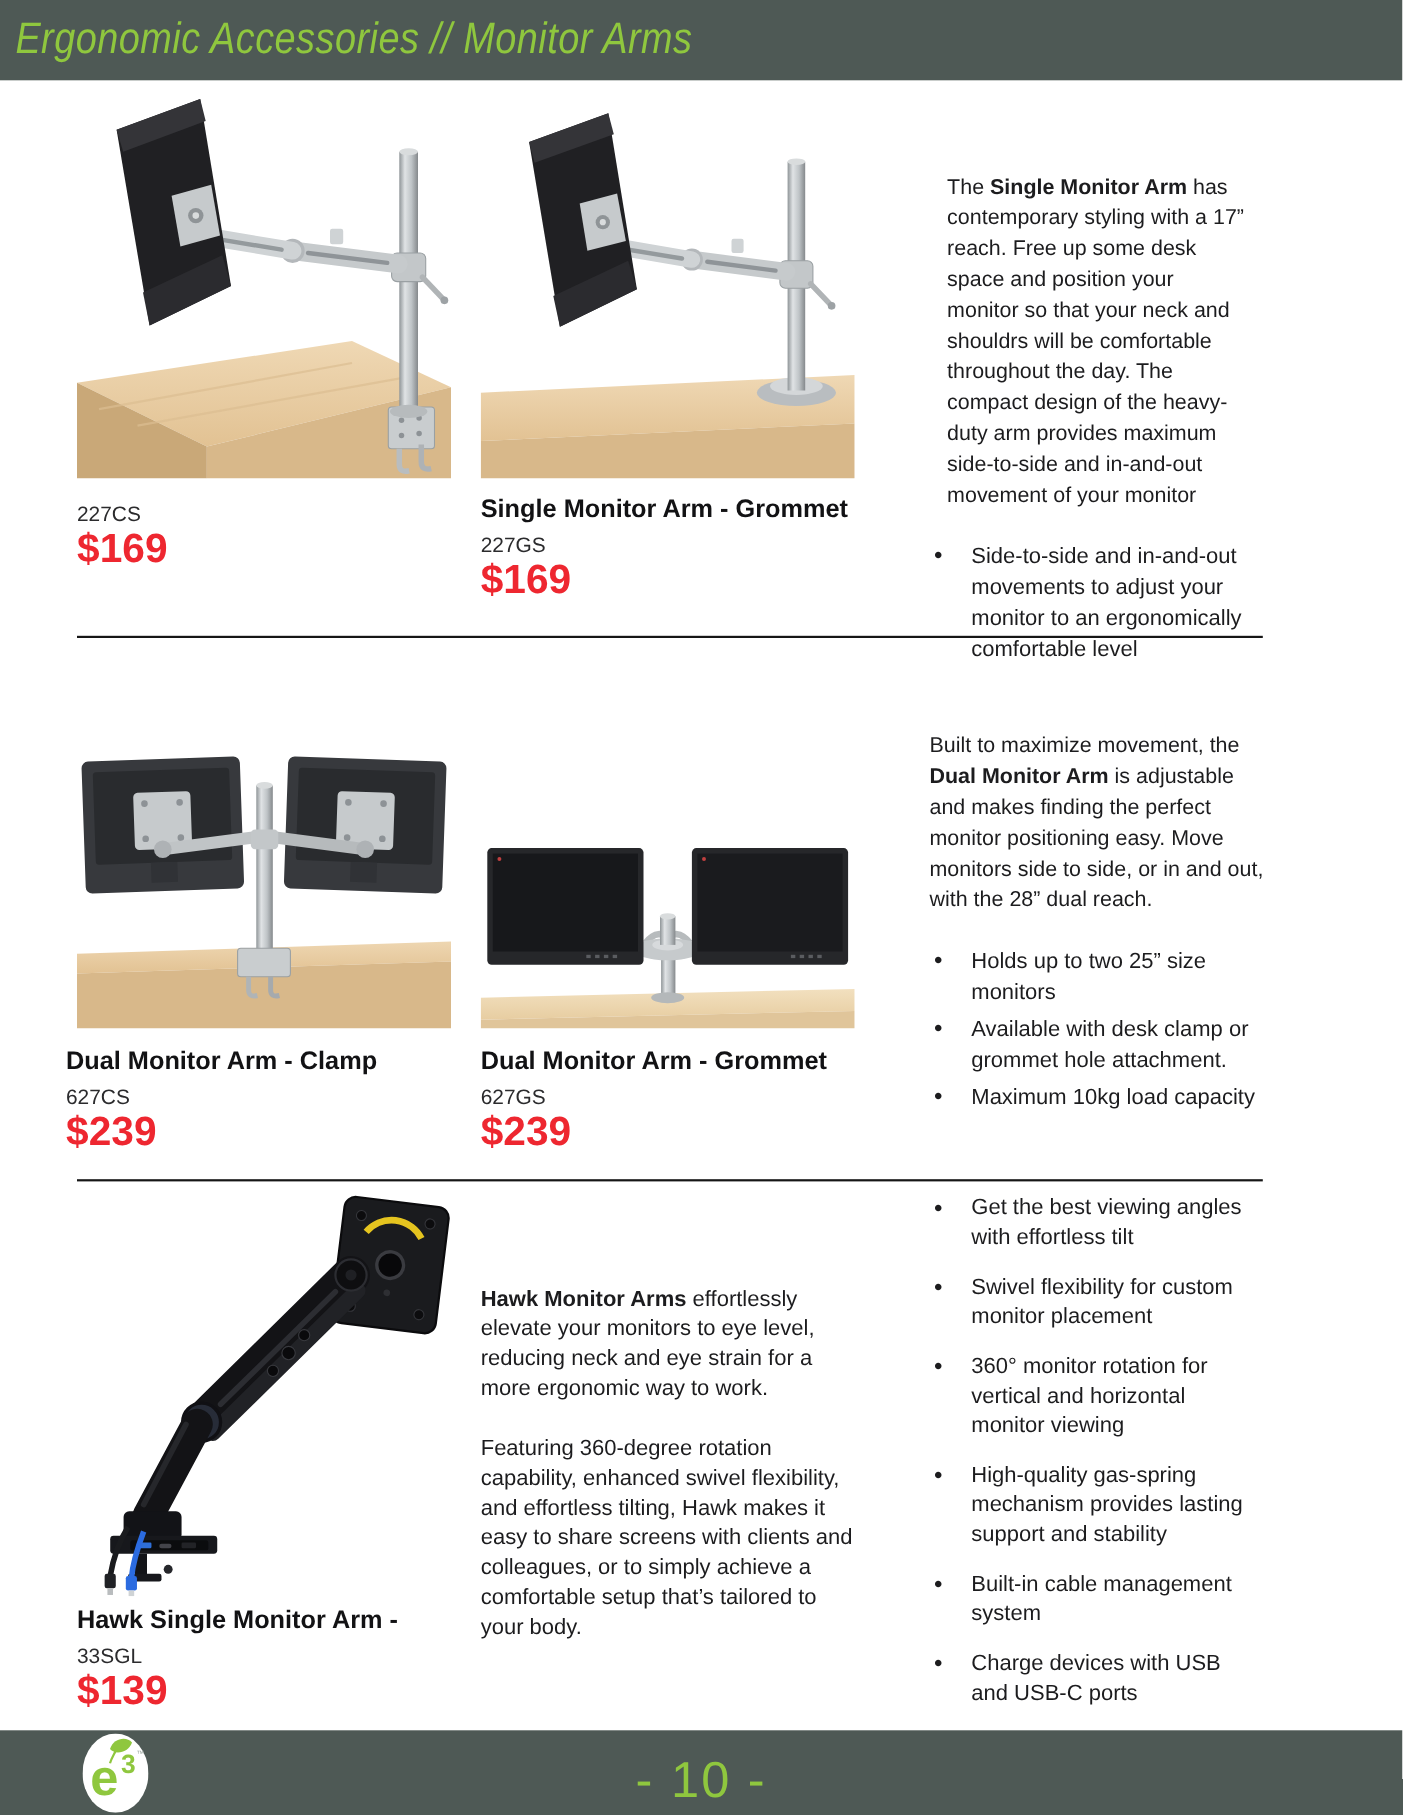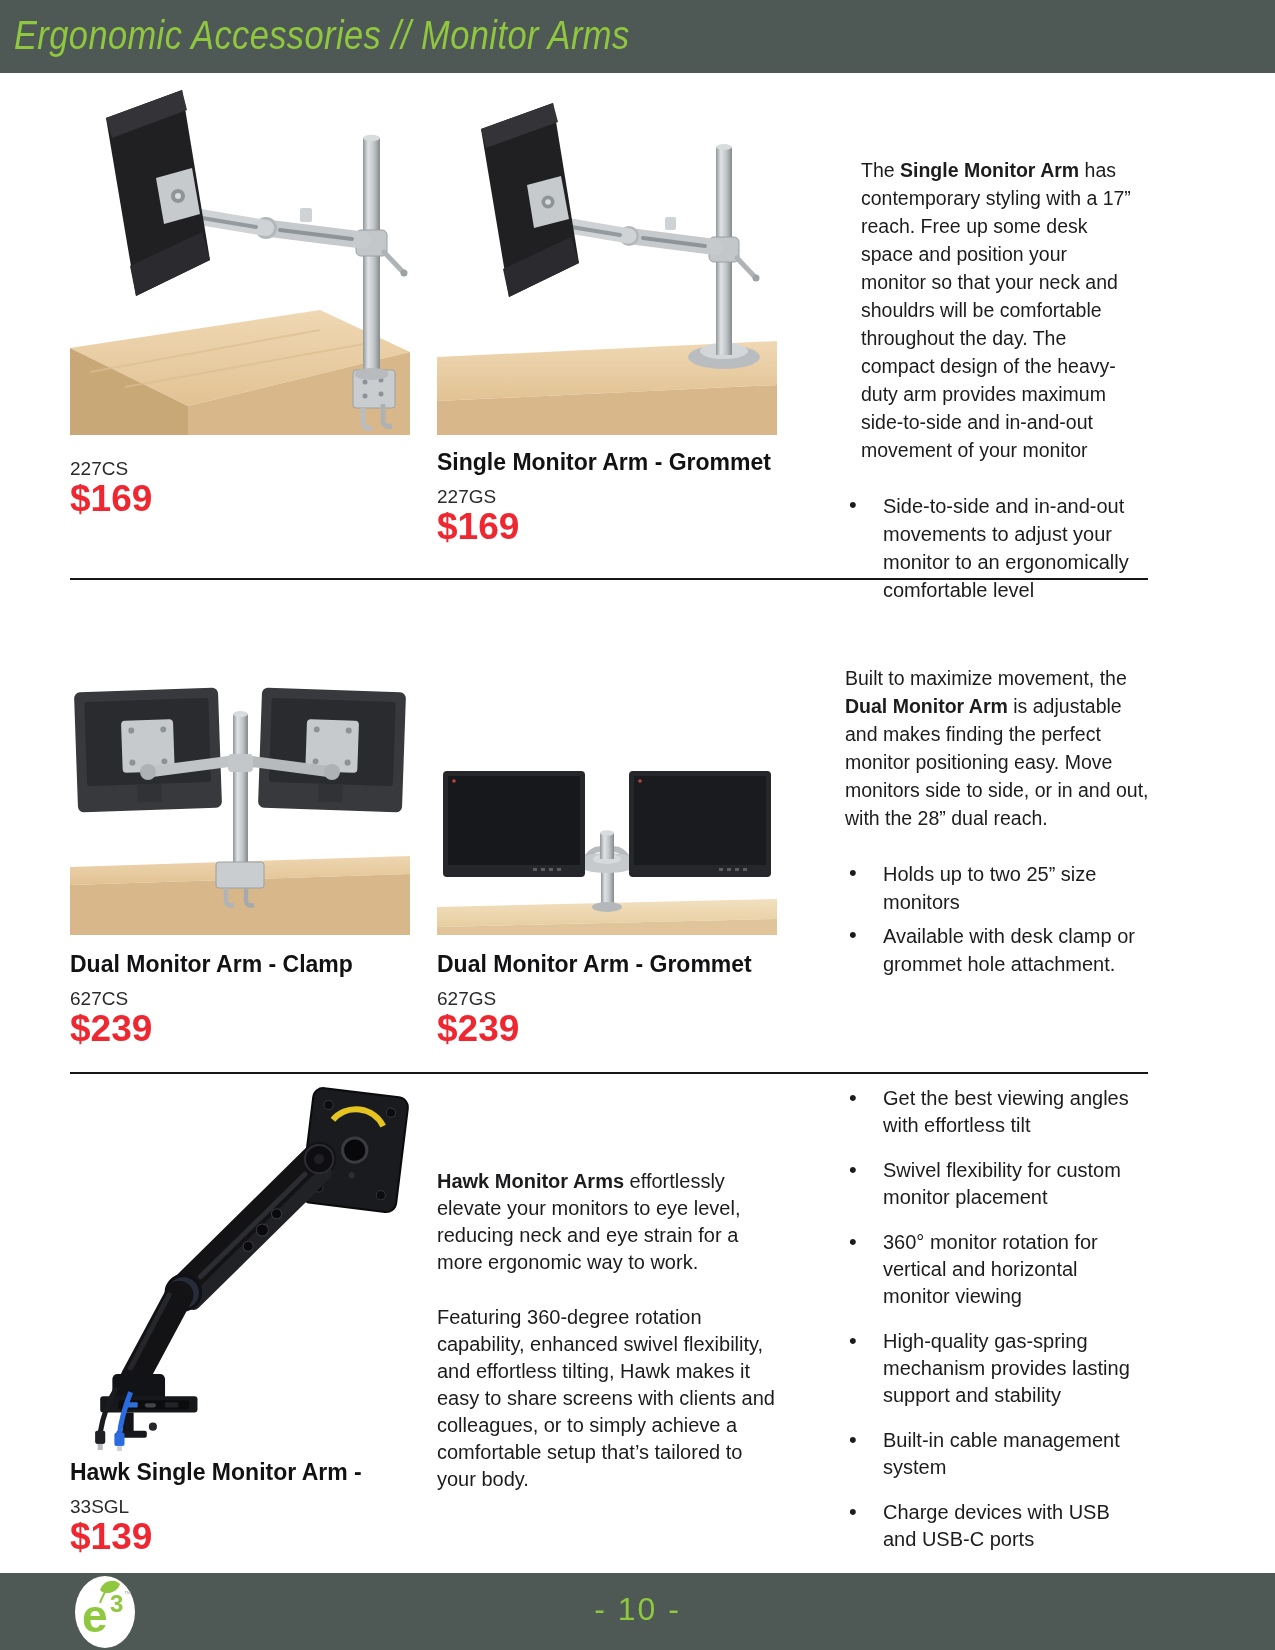--- a/index.html
+++ b/index.html
@@ -19,21 +19,21 @@
     font-size:40px; font-style:italic; font-weight:500; letter-spacing:0.5px;
     color:var(--accent-green,#8fc73e);
     transform:scaleX(0.86); transform-origin:left center; white-space:nowrap;
   }
   .botbar {
     position:absolute; left:0; top:1573px; width:1275px; height:77px;
     background:var(--bar-color,#4e5955);
   }
   .pagenum {
     position:absolute; left:0; top:1591px; width:1275px; text-align:center;
-    font-size:32px; color:var(--accent-green,#8fc73e); letter-spacing:2px;
+    font-size:46px; color:var(--accent-green,#8fc73e); letter-spacing:2px;
   }
   .logo { position:absolute; left:75px; top:1576px; width:60px; height:72px; }
 
   
   .abs { position:absolute; }
   .desc { font-size:19.5px; line-height:28px; }
   .desc b { font-weight:bold; }
   .bullets { list-style:none; margin:0; padding:0; font-size:20px; line-height:28px; }
   .bullets li { position:relative; padding-left:38px; }
   .bullets li::before { content:"\2022"; position:absolute; left:4px; top:-1px; font-size:22px; }
@@ -261,38 +261,39 @@
         <rect x="192" y="16" width="142" height="106" rx="4" fill="#26272a"></rect>
         <rect x="197" y="21" width="132" height="89" fill="#1a1b1e"></rect>
         <circle cx="203" cy="26" r="1.8" fill="#c04040"></circle>
         <rect x="282" y="113" width="4" height="3" fill="#5a5c60"></rect>
           <rect x="290" y="113" width="4" height="3" fill="#5a5c60"></rect>
         <rect x="298" y="113" width="4" height="3" fill="#5a5c60"></rect>
           <rect x="306" y="113" width="4" height="3" fill="#5a5c60"></rect>
       </svg>
     </div>
 
-    <div class="pinfo abs" style="left:70px; top:950px; width:350px;">
+    <div class="pinfo abs" style="left:60px; top:950px; width:350px;">
       <p class="pname">Dual Monitor Arm  - Clamp</p>
       <p class="psku">627CS</p>
       <p class="pprice">$239</p>
     </div>
     <div class="pinfo abs" style="left:437px; top:950px; width:350px;">
       <p class="pname">Dual Monitor Arm - Grommet</p>
       <p class="psku">627GS</p>
       <p class="pprice">$239</p>
     </div>
 
     <div class="abs" style="left:845px; top:664px; width:308px;">
       <p class="desc" style="margin:0;">
         <span>Built to maximize movement, the </span><b>Dual Monitor Arm</b><span> is adjustable and makes finding the perfect monitor positioning easy. Move monitors side to side, or in and out, with the 28” dual reach.</span>
       </p>
       <ul class="bullets gap-tight mt-bullet2" style="margin-top:28px;">
         <li>Holds up to two 25” size monitors</li>
         <li>Available with desk clamp or grommet hole attachment.</li>
+        <li>Maximum 10kg load capacity</li>
       </ul>
     </div>
   </section>
 
   <hr class="divider" style="top:1072px;">
 
   <section>
 
     <div class="photo" style="left:62px; top:1078px; width:348px; height:375px;">
       <svg viewBox="0 0 340 370">

